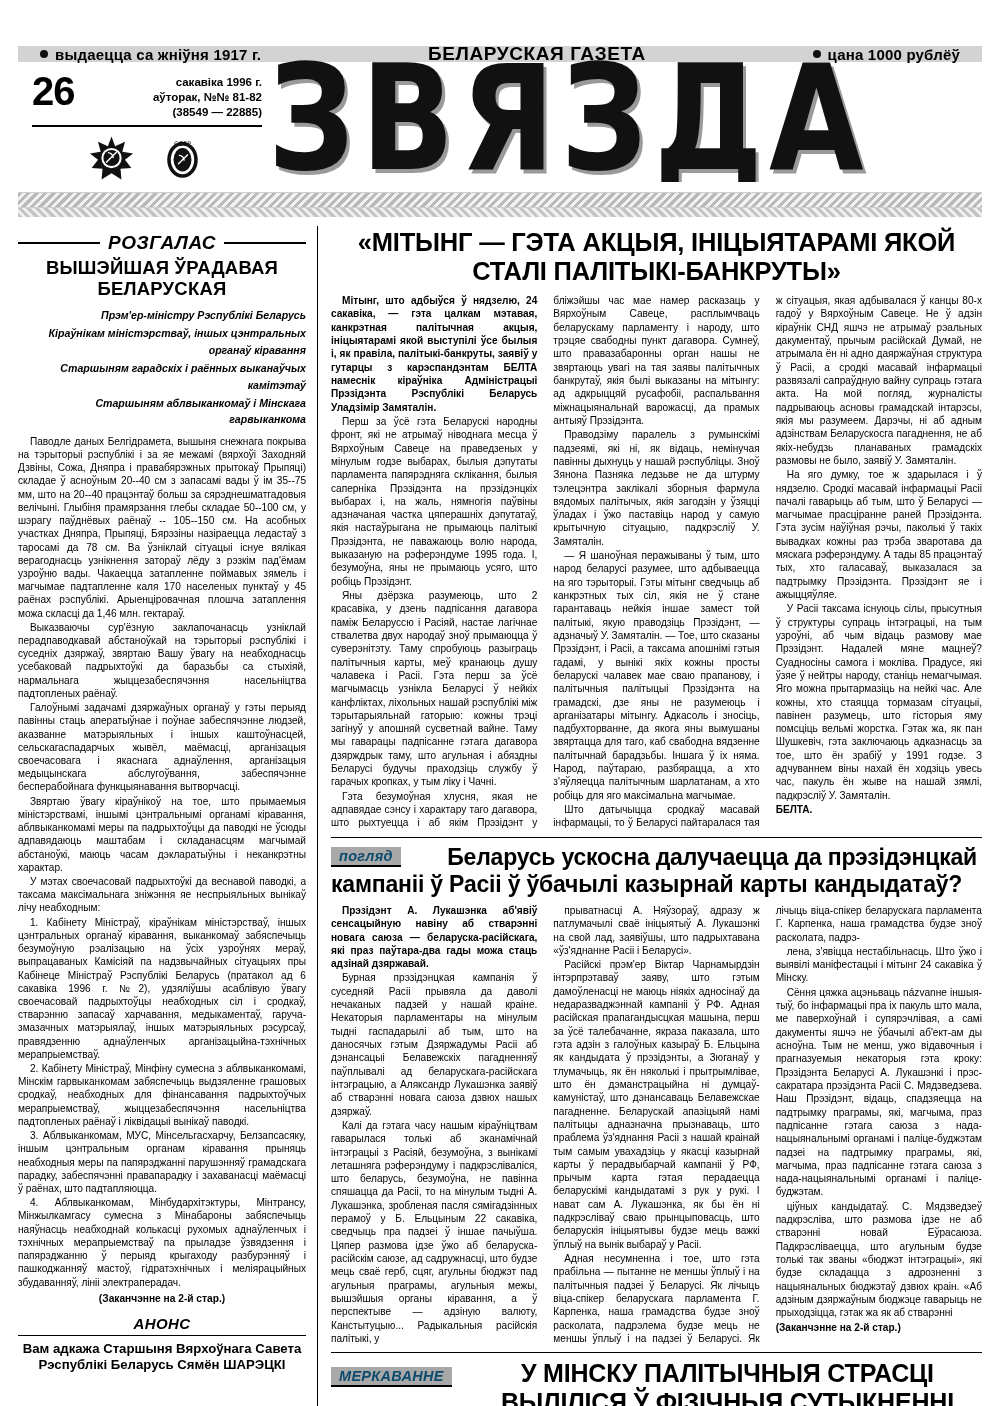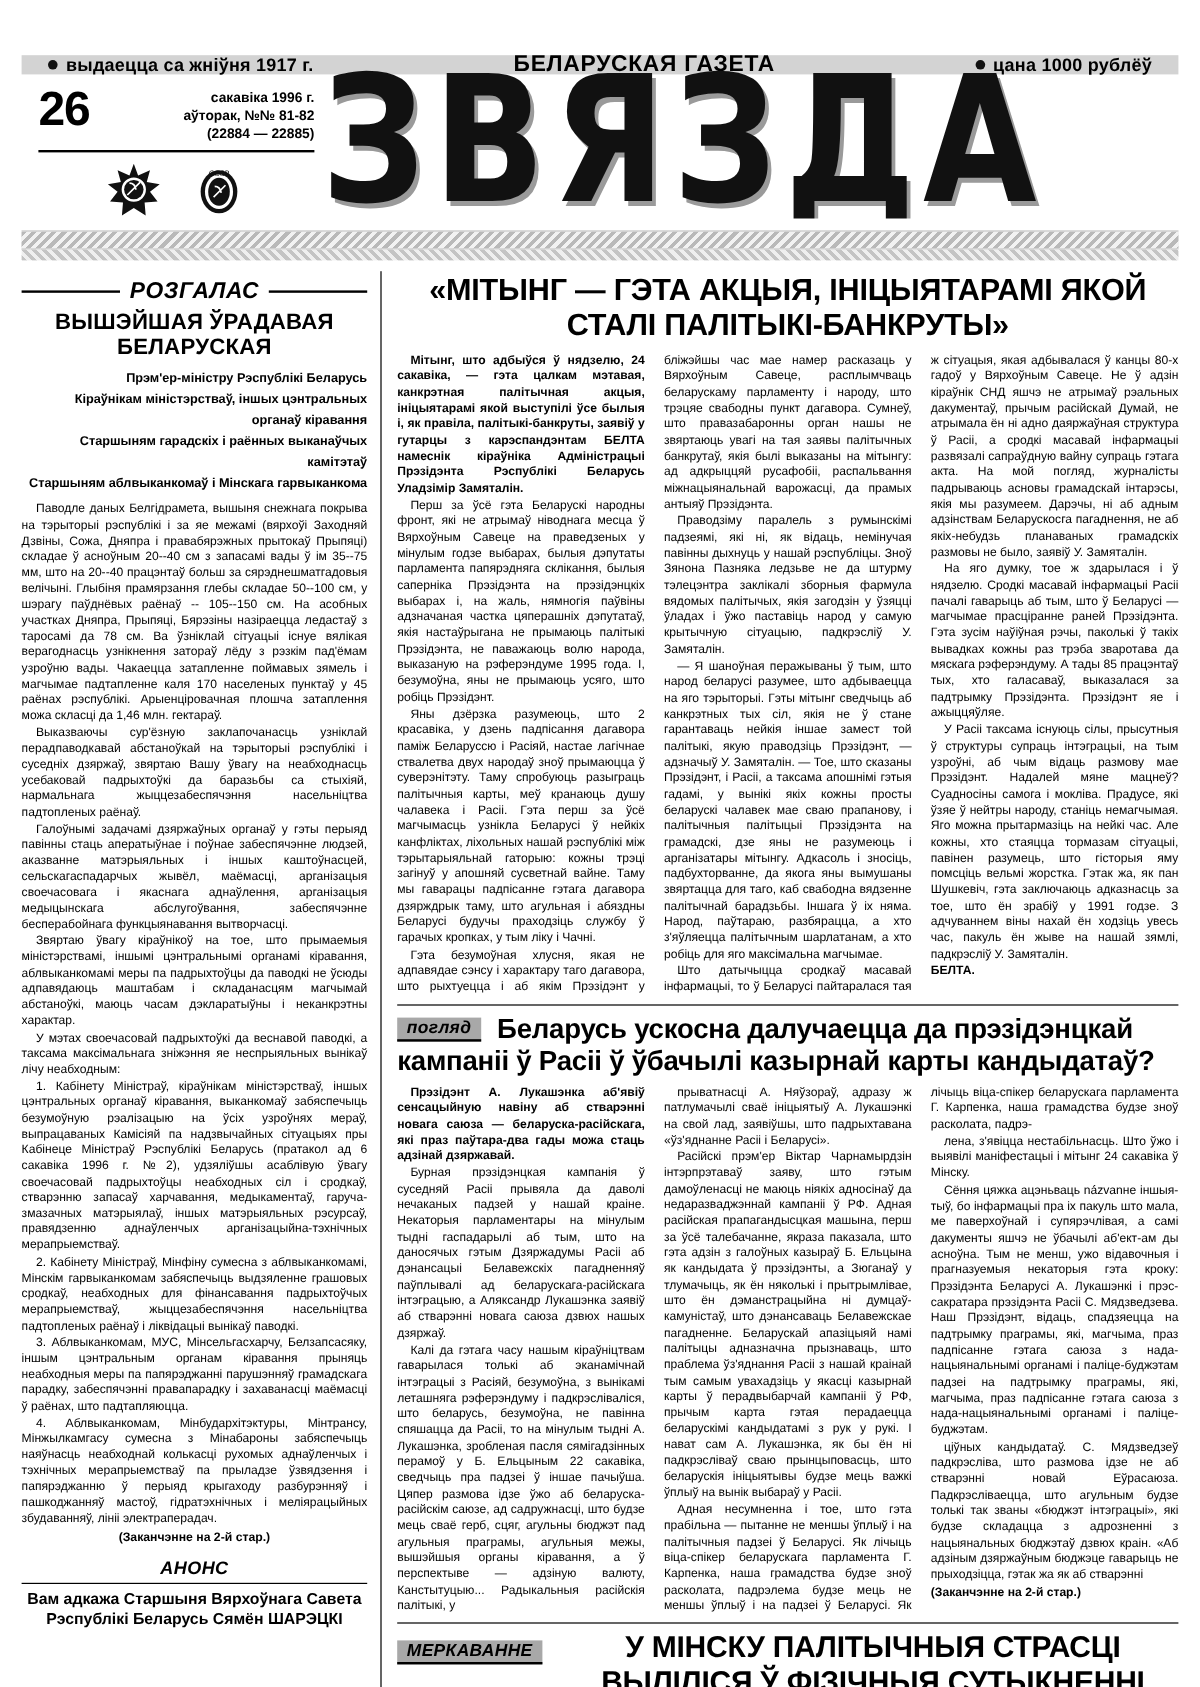--- a/index.html
+++ b/index.html
@@ -72,21 +72,21 @@
     margin:6px 0 3px 0;
   }
   .kicker .rule { flex:1; height:2px; background:#000; }
   .kicker .kw { font-size:19px; font-weight:bold; font-style:italic; letter-spacing:.5px; }
 
   .lead-head {
     text-align:center; font-size:18.5px; font-weight:bold;
     line-height:1.16; letter-spacing:.2px; margin-bottom:7px;
   }
 
-  .addr { text-align:right; font-size:10.6px; line-height:1.55; font-weight:bold; margin-bottom:7px;}
+  .addr { text-align:right; font-style:italic; font-size:10.6px; line-height:1.55; font-weight:bold; margin-bottom:7px;}
   .addr div { margin-bottom:2px; }
 
   .body-txt { font-size:10.1px; line-height:1.31; text-align:justify; }
   .body-txt p { margin:0 0 1px 0; text-indent:12px; }
   .center-note { text-align:center; font-weight:bold; font-size:10.2px; margin-top:3px;}
 
   
   .anons-wrap { margin-top:10px; }
   .anons-head { text-align:center; font-size:15px; font-weight:bold; font-style:italic; letter-spacing:.4px; margin-bottom:3px;}
   .anons-rule { border-top:1.5px solid #000; margin-bottom:5px; }
@@ -100,28 +100,28 @@
   .cols3 { column-count:3; column-gap:16px; column-rule:0; }
   .cols3 p { margin:0 0 1px 0; text-indent:11px; font-size:10.1px; line-height:1.32; text-align:justify; }
   .cols3 p.b { font-weight:bold; }
   .cols3 p.noind { text-indent:0; }
   .sig { text-align:right; font-weight:bold; font-size:10.4px; }
 
   .hr-thin { border-top:1.5px solid #000; margin:7px 0 6px 0; }
 
   .badge-head { margin-bottom:6px; }
   .badge {
-    display:inline-block; background:#a8a8a8; color:#000000;
+    display:inline-block; background:#a8a8a8; color:#0c4a6e;
     font-size:14.5px; font-weight:bold; font-style:italic;
     padding:1px 8px; letter-spacing:.3px;
     border-bottom:2px solid #000;
     vertical-align:4px; margin-right:9px;
   }
   .badge-title {
-    display:inline; font-size:23px; font-weight:bold; line-height:1.18; letter-spacing:-.2px;
+    display:inline; font-size:23px; font-weight:bold; line-height:1.18; letter-spacing:-.2px;margin-left:33px;
   }
   .badge-title2 { font-size:23px; font-weight:bold; line-height:1.18; letter-spacing:-.2px; }
   .mer-title { text-align:center; font-size:25px; font-weight:bold; line-height:1.16; letter-spacing:-.2px;}
   .mer-row { display:flex; align-items:flex-start; gap:12px; }
   .mer-row .badge { margin-top:8px; }
   .mer-row .t { flex:1; }
   .right-end { text-align:center; font-weight:bold; font-size:10.5px; }
 </style>
 </head>
 <body>
@@ -140,21 +140,21 @@
     </div>
   </div>
 
   <div class="masthead">
     <div class="dateblock">
       <div class="db-row">
         <div class="db-day">26</div>
         <div class="db-lines">
           <div>сакавіка 1996 г.</div>
           <div>аўторак, №№ 81-82</div>
-          <div>(22884 — 22885)</div>
+          <div>(38549 — 22885)</div>
         </div>
       </div>
       <div class="db-rule"></div>
       <div class="medals">
         <svg class="medal" viewBox="0 0 50 52">
           <polygon points="25,2 29,13 40,8 37,19 49,21 40,28 47,37 35,38 36,50 25,43 14,50 15,38 3,37 10,28 1,21 13,19 10,8 21,13" fill="#111"></polygon>
           <circle cx="25" cy="26" r="12" fill="#fff" stroke="#111" stroke-width="1.5"></circle>
           <circle cx="25" cy="26" r="9" fill="#111"></circle>
           <path d="M19 31 L31 19 M21 20 q5 0 6 6" stroke="#fff" stroke-width="1.6" fill="none"></path>
         </svg>

